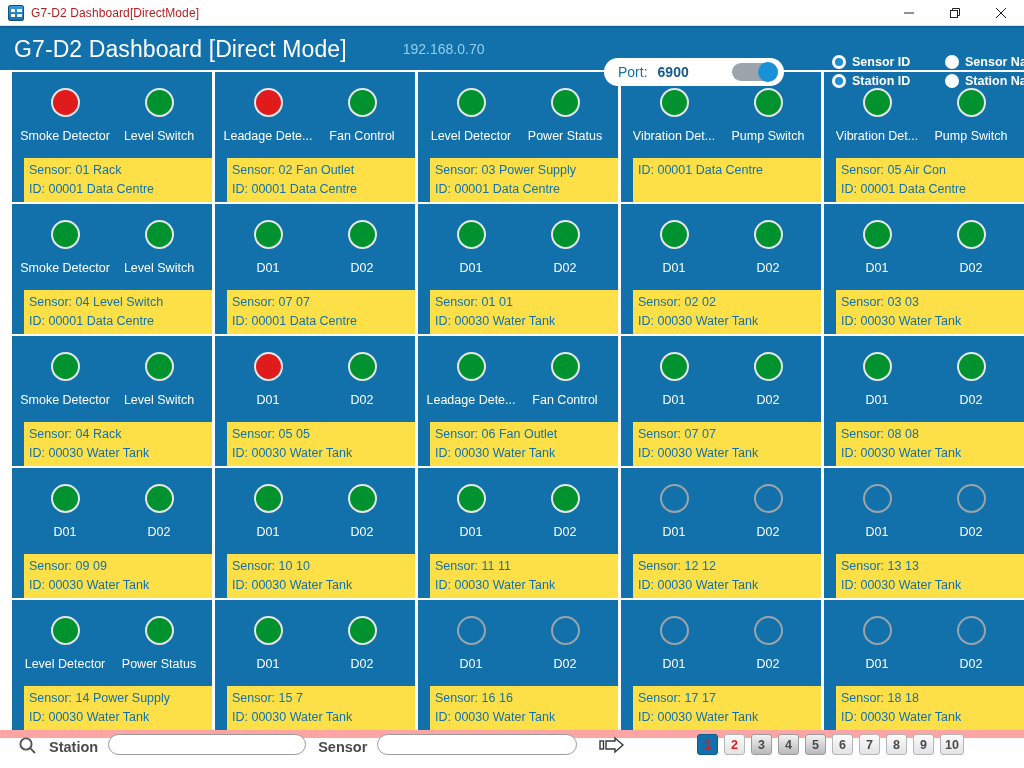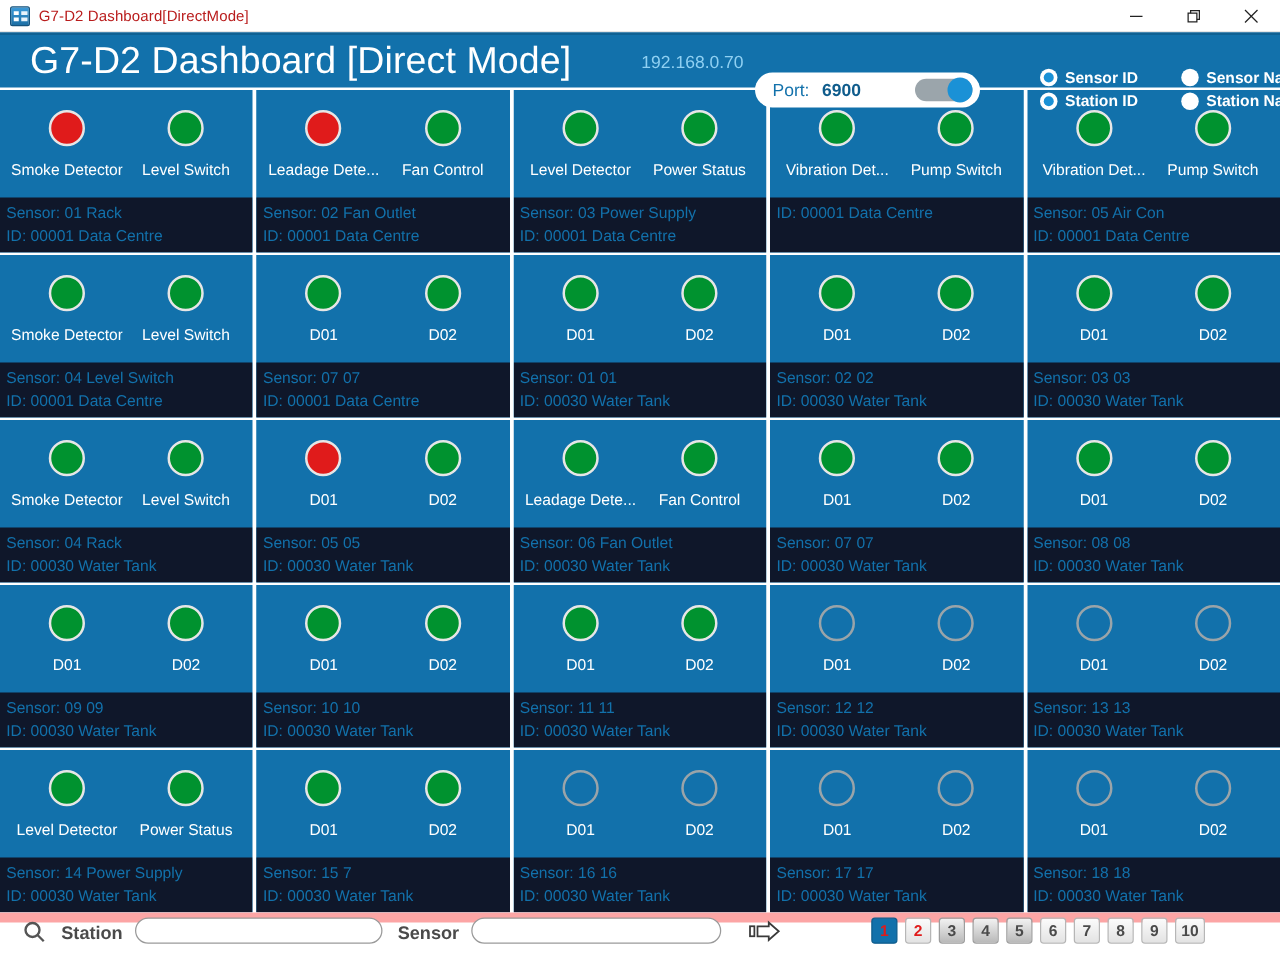--- a/index.html
+++ b/index.html
@@ -60,22 +60,22 @@
   .header {
     height: 44px;
     background: #1271ab;
     display: flex;
     align-items: center;
     position: relative;
     border-top: 2px solid #0f6193;
   }
   .header-title {
     color: #ffffff;
-    font-size: 30px;
-    margin-left: 24px;
+    font-size: 23px;
+    margin-left: 14px;
     letter-spacing: 0.1px;
     white-space: nowrap;
   }
   .ip-text {
     color: #8fd0f2;
     font-size: 14px;
     margin-left: 56px;
     white-space: nowrap;
   }
   .port-pill {
@@ -142,21 +142,21 @@
   }
   .radio-label {
     color: #ffffff;
     font-size: 12.5px;
     font-weight: bold;
   }
 
   
   .grid {
     height: 660px;
-    padding: 2px 0 0 0;
+    padding: 2px 0 0 12px;
     display: grid;
     grid-template-columns: repeat(5, 1fr);
     grid-template-rows: repeat(5, 1fr);
     column-gap: 3px;
     row-gap: 2px;
     background: #ffffff;
   }
   .tile {
     background: #1271ab;
     display: flex;
@@ -188,23 +188,24 @@
   .ch-label {
     color: #ffffff;
     font-size: 12.5px;
     white-space: nowrap;
     overflow: hidden;
     text-overflow: clip;
     max-width: 100%;
   }
   .tile-bottom {
     height: 44px;
-    background: #0f172a;
+    background: #fde047;
     padding: 3px 4px 0 5px;
     line-height: 19px;
+    margin-left: 12px;
   }
   .tile-bottom div {
     color: #1271ab;
     font-size: 12.5px;
     white-space: nowrap;
     overflow: hidden;
   }
 
   
   .footer {

